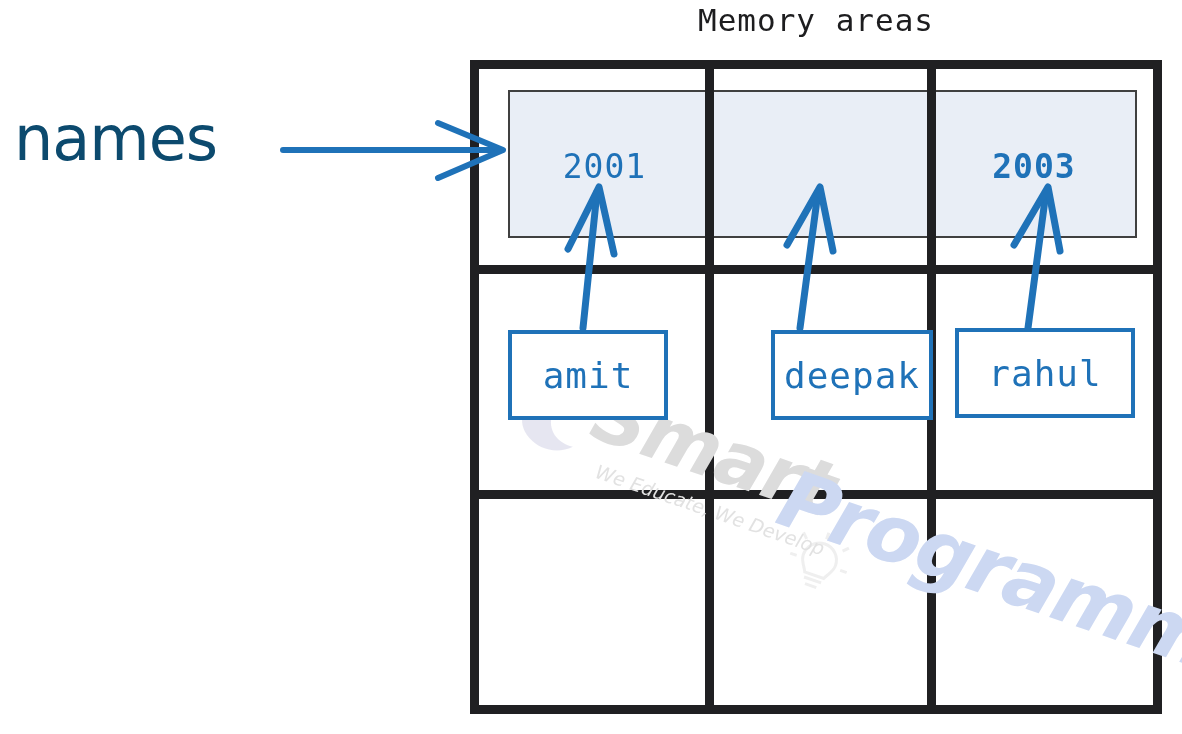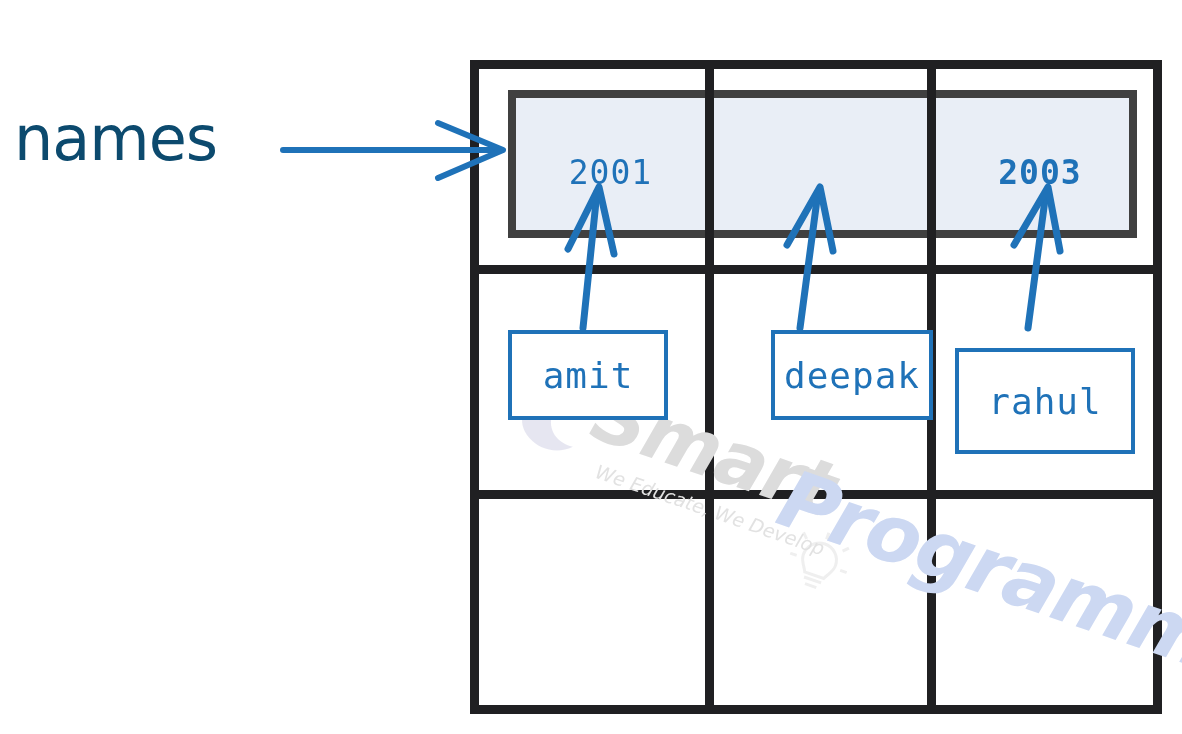--- a/index.html
+++ b/index.html
@@ -47,21 +47,21 @@
   .vline{position:absolute;top:0;bottom:0;width:9px;background:#202022;}
   .hline{position:absolute;left:0;right:0;height:9px;background:#202022;}
 
   
   .addr-band{
     position:absolute;
     left:508px; top:90px;
     width:629px; height:148px;
     box-sizing:border-box;
     background:#e9eef6;
-    border:8px solid #404040;
+    border:2px solid #404040;
   }
   .addr-cell{
     position:absolute;
     top:0; height:148px;
     display:flex; align-items:center; justify-content:center;
     font-family:"DejaVu Sans Mono", monospace;
     font-size:33px;
     color:#1f72b8;
     letter-spacing:1px;
   }
@@ -123,20 +123,21 @@
     font-size:19px;
     color:#e2e2e2;
     letter-spacing:0px;
   }
 </style>
 </head>
 <body>
 
 <div id="stage">
 
+  <div class="title">Memory areas</div>
 
   <div class="var-label">names</div>
 
   <svg class="overlay above" viewBox="0 0 1182 734">
     <line x1="283" y1="150" x2="497" y2="150" stroke="#1f72b8" stroke-width="6" stroke-linecap="round"></line>
     <polyline points="438,123 503,150 438,178" fill="none" stroke="#1f72b8" stroke-width="6" stroke-linecap="round" stroke-linejoin="round"></polyline>
   </svg>
 
   <div class="addr-band band-layer" style="z-index:2;">
     <div class="addr-cell" style="left:0px;width:189px;">2001</div>
@@ -185,15 +186,15 @@
     </g>
 
     <g>
       <line x1="1028" y1="328" x2="1046" y2="192" stroke="#1f72b8" stroke-width="7" stroke-linecap="round"></line>
       <polyline points="1014,245 1048,187 1060,251" fill="none" stroke="#1f72b8" stroke-width="7" stroke-linecap="round" stroke-linejoin="round"></polyline>
     </g>
   </svg>
 
   <div class="val-box" style="left:508px;top:330px;width:160px;height:90px;z-index:6;">amit</div>
   <div class="val-box" style="left:723px;top:330px;width:162px;height:90px;z-index:6;margin-left:48px;">deepak</div>
-  <div class="val-box" style="left:955px;top:348px;width:180px;height:106px;z-index:6;">rahul</div>
+  <div class="val-box" style="left:955px;top:328px;width:180px;height:90px;z-index:6;">rahul</div>
 
 </div>
 
 </body></html>

